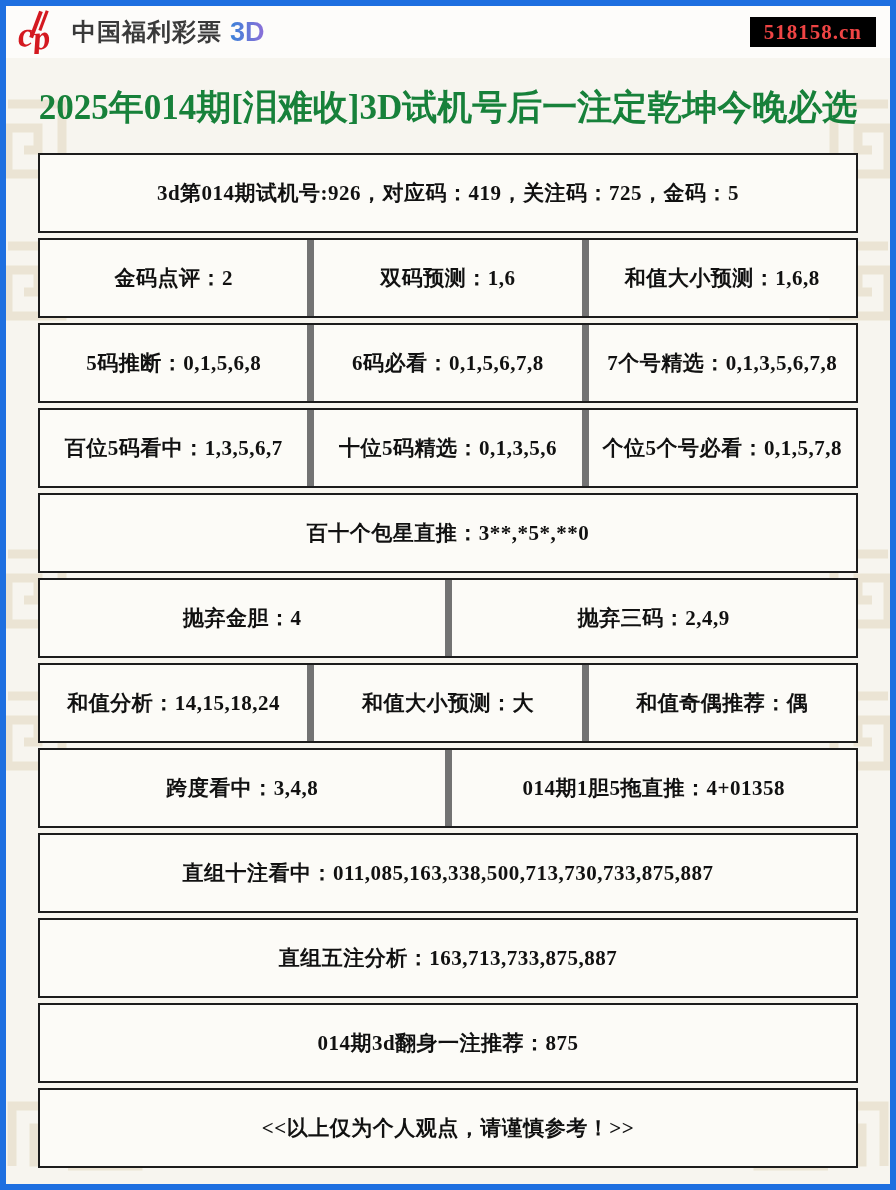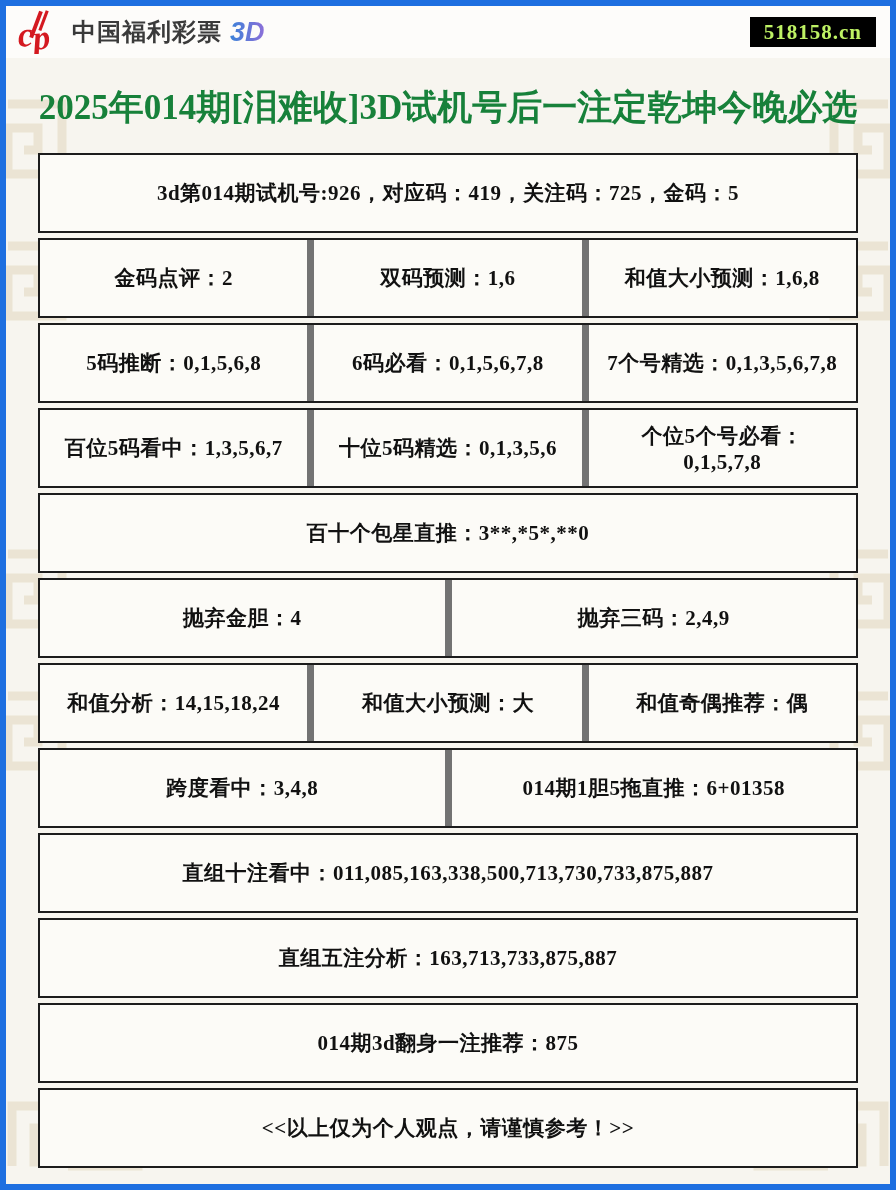--- a/index.html
+++ b/index.html
@@ -34,28 +34,28 @@
     padding:0 14px 0 10px;
   }
   .brand{display:flex;align-items:center;gap:8px;}
   .logo-svg{width:48px;height:44px;}
   .brand-cn{
     font-family:"Liberation Sans","DejaVu Sans",sans-serif;
     font-weight:bold;font-size:24px;color:#3a3a3a;letter-spacing:1px;
   }
   .brand-3d{
     font-family:"Liberation Sans","DejaVu Sans",sans-serif;
-    font-weight:bold;font-style:italic;font-size:27px;
+    font-weight:bold;font-size:27px;
     background:linear-gradient(90deg,#3b82d8,#9b6bd8);
     -webkit-background-clip:text;background-clip:text;
     -webkit-text-fill-color:transparent;color:#3b82d8;
     padding-right:6px;
   }
   .badge{
-    background:#000;color:#bef264;
+    background:#000;color:#ef4444;
     font-family:"Liberation Serif","DejaVu Serif",serif;
     font-weight:bold;font-size:21px;letter-spacing:1px;
     padding:4px 14px;line-height:1;
     height:30px;box-sizing:border-box;display:flex;align-items:center;
   }
   
   .title{
     position:relative;z-index:2;
     margin:12px;padding:14px 8px 10px 8px;
     text-align:center;
@@ -75,21 +75,21 @@
     display:flex;
     border:2px solid #1c1c1c;
     background:#fcfbf7;
     height:80px;box-sizing:border-box;
   }
   .cell{
     flex:1 1 0;
     display:flex;align-items:center;justify-content:center;
     text-align:center;
     font-size:21px;font-weight:bold;color:#111;
-    padding:2px 16px;
+    padding:2px 4px;
     letter-spacing:.5px;
   }
   .cell + .cell{border-left:7px solid #737373;}
 </style>
 </head>
 <body>
 
 <div class="page">
 
   <svg class="ornament orn-tl" width="70" height="260" viewBox="0 0 70 260">
@@ -161,21 +161,21 @@
         <div class="cell">抛弃金胆：4</div>
         <div class="cell">抛弃三码：2,4,9</div>
       </div>
       <div class="row">
         <div class="cell">和值分析：14,15,18,24</div>
         <div class="cell">和值大小预测：大</div>
         <div class="cell">和值奇偶推荐：偶</div>
       </div>
       <div class="row">
         <div class="cell">跨度看中：3,4,8</div>
-        <div class="cell">014期1胆5拖直推：6+01358</div>
+        <div class="cell">014期1胆5拖直推：4+01358</div>
       </div>
       <div class="row">
         <div class="cell">直组十注看中：011,085,163,338,500,713,730,733,875,887</div>
       </div>
       <div class="row">
         <div class="cell">直组五注分析：163,713,733,875,887</div>
       </div>
       <div class="row">
         <div class="cell">014期3d翻身一注推荐：875</div>
       </div>

